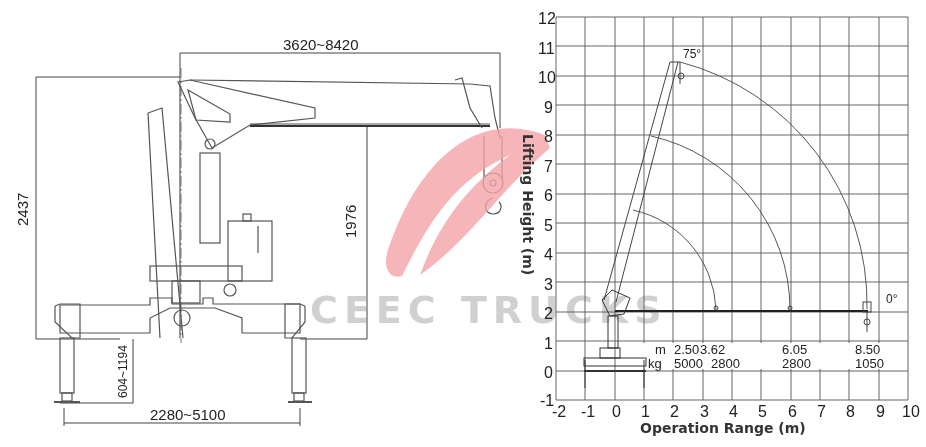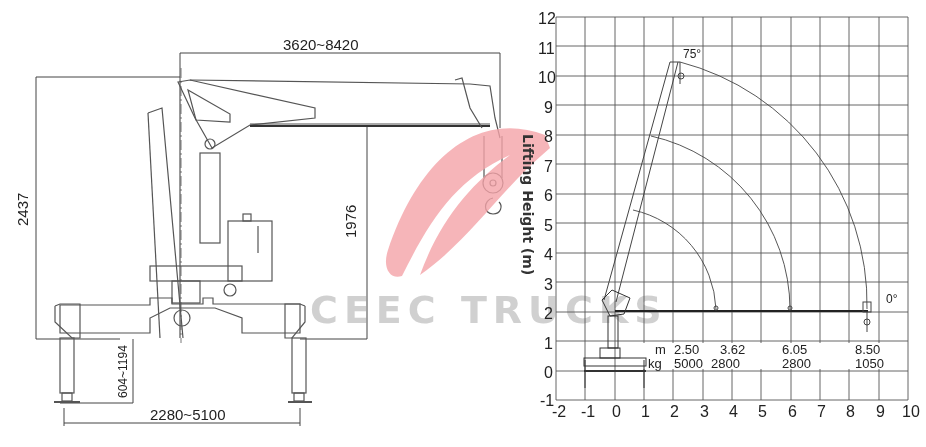--- a/index.html
+++ b/index.html
@@ -203,27 +203,28 @@
   <div class="tick" style="left:150px;top:403px;">2</div>
   <div class="tick" style="left:180px;top:403px;">3</div>
   <div class="tick" style="left:209px;top:403px;">4</div>
   <div class="tick" style="left:238px;top:403px;">5</div>
   <div class="tick" style="left:268px;top:403px;">6</div>
   <div class="tick" style="left:297px;top:403px;">7</div>
   <div class="tick" style="left:326px;top:403px;">8</div>
   <div class="tick" style="left:356px;top:403px;">9</div>
   <div class="tick" style="left:382px;top:403px;">10</div>
 
+  <div class="axis-title" style="left:120px;top:420px;">Operation Range (m)</div>
   <div class="axis-title" style="left:-2px;top:134px;transform-origin:left top;transform:rotate(90deg) translateX(0) translateY(-18px);">Lifting Height (m)</div>
 
   <div class="load-text" style="left:135px;top:342px;">m</div>
   <div class="load-text" style="left:128px;top:356px;">kg</div>
 
   <div class="load-text" style="left:154px;top:342px;text-align:center;">2.50</div>
-  <div class="load-text" style="left:200px;top:342px;text-align:center;">3.62</div>
+  <div class="load-text" style="left:180px;top:342px;text-align:center;">3.62</div>
   <div class="load-text" style="left:262px;top:342px;">6.05</div>
   <div class="load-text" style="left:335px;top:342px;">8.50</div>
 
   <div class="load-text" style="left:154px;top:356px;">5000</div>
   <div class="load-text" style="left:191px;top:356px;">2800</div>
   <div class="load-text" style="left:262px;top:356px;">2800</div>
   <div class="load-text" style="left:335px;top:356px;text-align:center;">1050</div>
 </div>
 
 </body></html>

